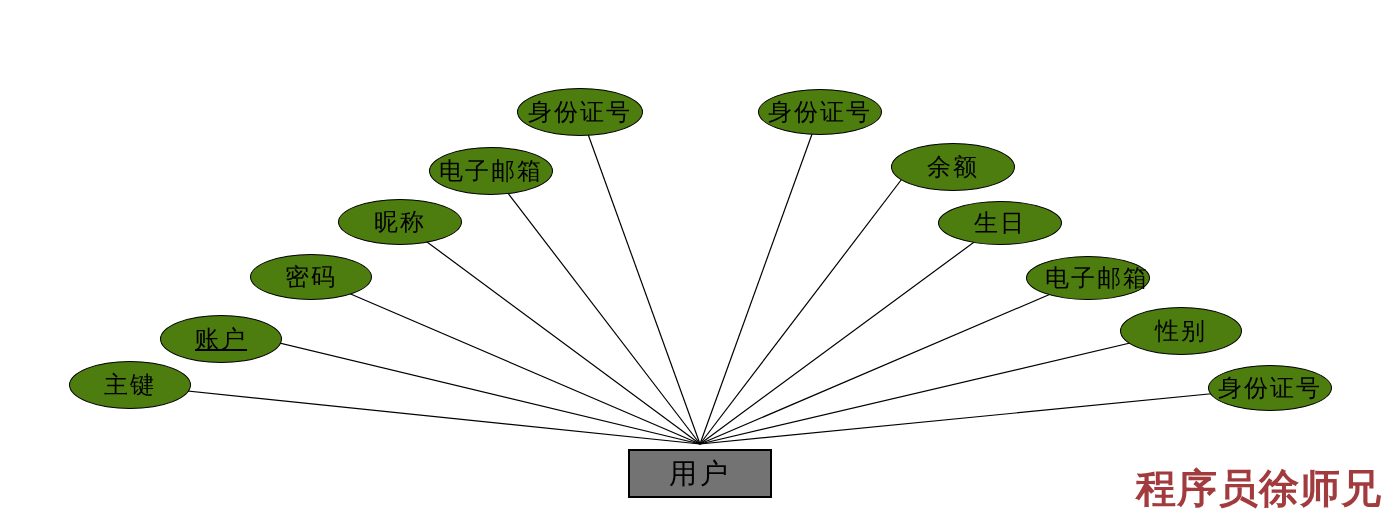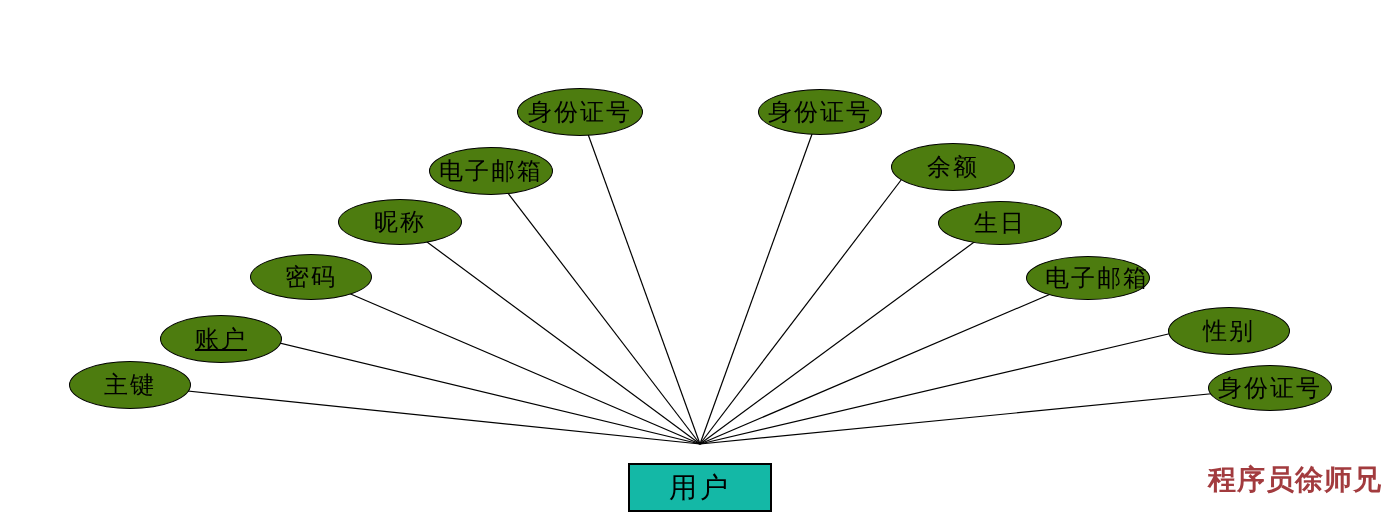--- a/index.html
+++ b/index.html
@@ -35,37 +35,36 @@
   .attr-ellipse span {
     font-size: 24px;
     color: #000000;
     letter-spacing: 2px;
     white-space: nowrap;
   }
   .entity-box {
     position: absolute;
     box-sizing: border-box;
     border: 2px solid #000000;
-    background: #14b8a6;
+    background: #737373;
     display: flex;
     align-items: center;
     justify-content: center;
-    margin-top: 14px;
   }
   .entity-box span {
     font-size: 28px;
     color: #000000;
     letter-spacing: 3px;
   }
   .watermark {
     position: absolute;
     right: 18px;
     top: 461px;
     font-family: "Liberation Serif", "DejaVu Serif", serif;
-    font-size: 28px;
+    font-size: 40px;
     font-weight: 600;
     letter-spacing: 1px;
     white-space: nowrap;
   }
 </style>
 </head>
 <body>
 
 <div class="canvas">
 
@@ -108,21 +107,21 @@
       </div>
       <div class="attr-ellipse" style="left: 891px; top: 143px; width: 124px; height: 48px;">
         <span>余额</span>
       </div>
       <div class="attr-ellipse" style="left: 938px; top: 201px; width: 124px; height: 44px;">
         <span>生日</span>
       </div>
       <div class="attr-ellipse" style="left: 1026px; top: 256px; width: 124px; height: 44px; justify-content: flex-end;">
         <span>电子邮箱</span>
       </div>
-      <div class="attr-ellipse" style="left: 1168px; top: 307px; width: 122px; height: 48px;">
+      <div class="attr-ellipse" style="left: 1120px; top: 307px; width: 122px; height: 48px;">
         <span>性别</span>
       </div>
       <div class="attr-ellipse" style="left: 1208px; top: 365px; width: 124px; height: 46px;">
         <span>身份证号</span>
       </div>
     </div>
 
   <div class="entity-box" style="left: 628px; top: 449px; width: 144px; height: 49px;">
     <span>用户</span>
   </div>

